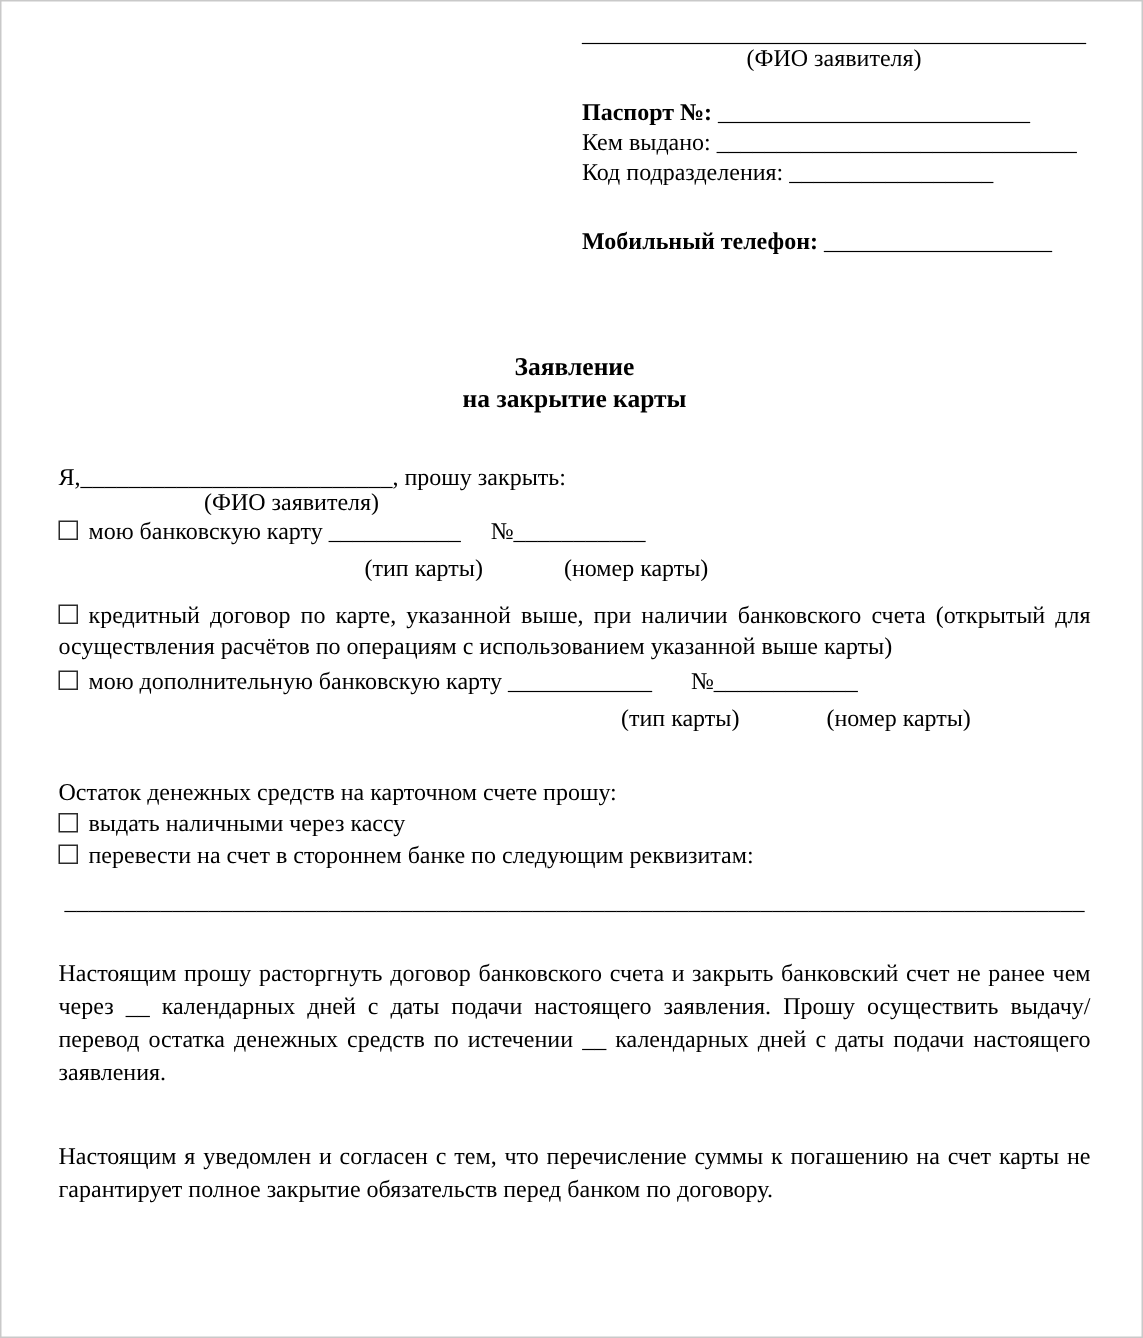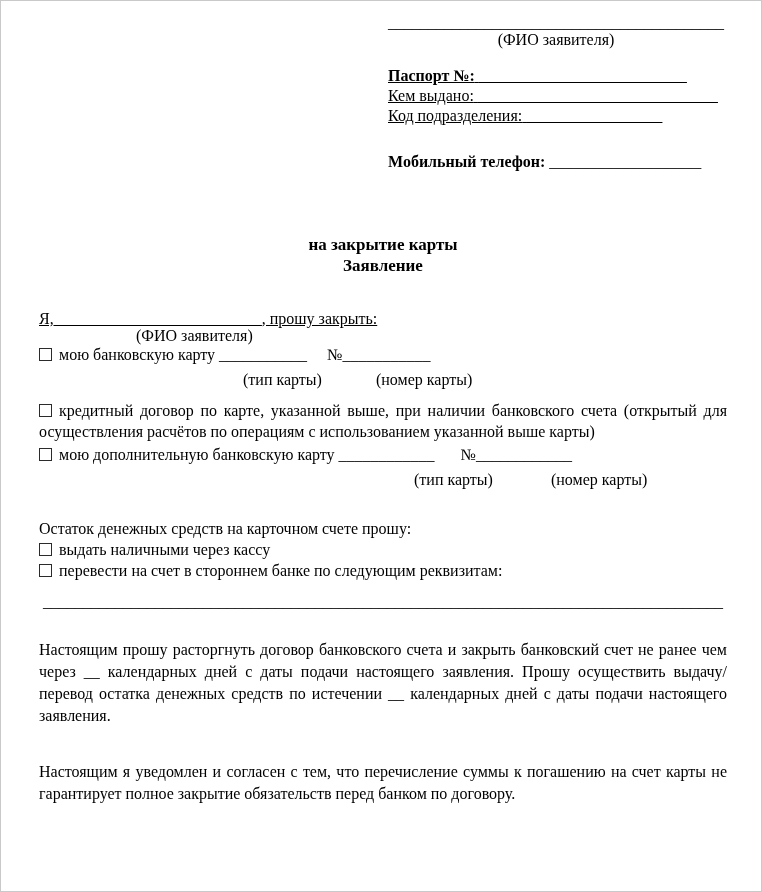--- a/index.html
+++ b/index.html
@@ -20,28 +20,28 @@
   }
   .bold { font-weight: bold; }
   .u { white-space: nowrap; }
   .caption { font-size: 16px; line-height: 13px; }
   .pre { white-space: pre; }
 
   
   .hb { margin-left: 349px; }
   .hb-row { line-height: 20px; white-space: nowrap; }
   .hb-fio-cap { text-align: center; width: 336px; }
-  .hb-fields { margin-top: 20px; text-decoration: underline; }
+  .hb-fields { margin-top: 20px; }
   .hb-phone { margin-top: 26px; }
 
   
   .title { margin-top: 62px; text-align: center; font-weight: bold; font-size: 17px; line-height: 21px; }
 
   
-  .intro { margin-top: 32px; text-decoration: underline; }
+  .intro { margin-top: 32px; }
   .cap-intro { margin-left: 97px; }
   .opt-row { margin-top: 2px; }
   .cap-row1 { margin-top: 4px; margin-left: 204px; }
   .cap-row1 .cap2 { margin-left: 54px; }
   .opt-para { margin: 10px 0 0 0; text-align: justify; }
   .cap-row3 { margin-top: 4px; margin-left: 375px; }
   .cap-row3 .cap2 { margin-left: 58px; }
 
   .balance-head { margin-top: 28px; }
   .req-line { margin-top: 10px; letter-spacing: 0; text-align: center; }
@@ -88,22 +88,22 @@
       </div>
     </div>
 
     <div class="hb-row hb-phone">
       <span class="bold">Мобильный телефон:</span>
       <span class="u">___________________</span>
     </div>
   </div>
 
   <div class="title">
+    <div>Заявление</div>
     <div>на закрытие карты</div>
-    <div>Заявление</div>
   </div>
 
   <div class="intro">
     <span>Я,</span><span class="u">__________________________</span><span>, прошу закрыть:</span>
   </div>
   <div class="caption cap-intro">(ФИО заявителя)</div>
 
   <div class="opt-row">
     <span class="cbx"></span><span>мою банковскую карту </span><span class="u">___________</span><span class="sp20"></span><span class="u">№___________</span>
   </div>

